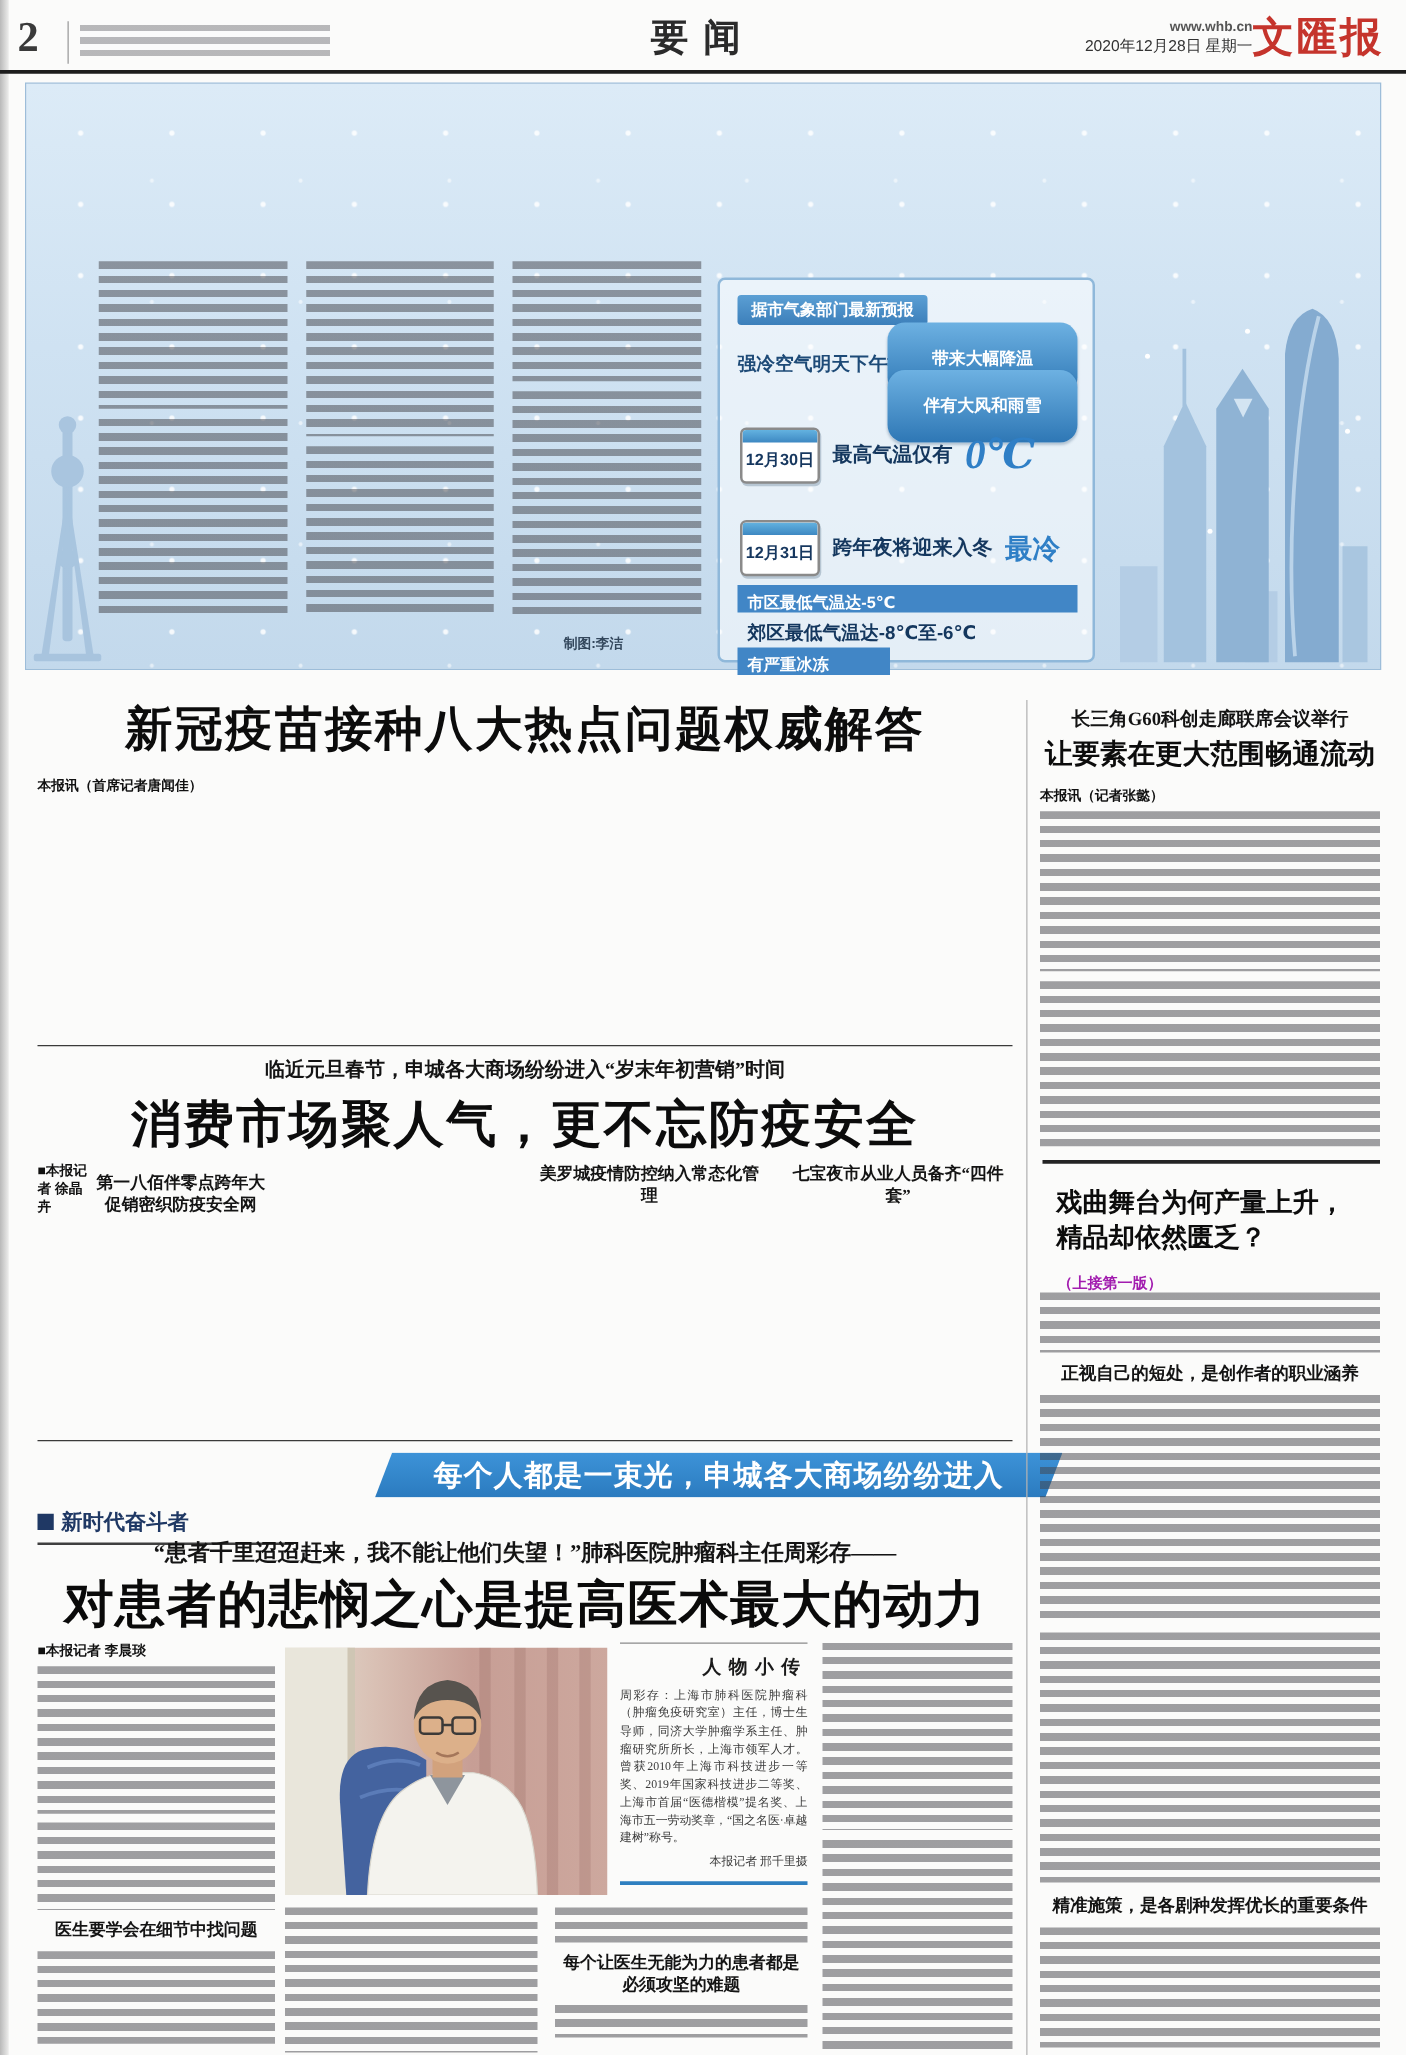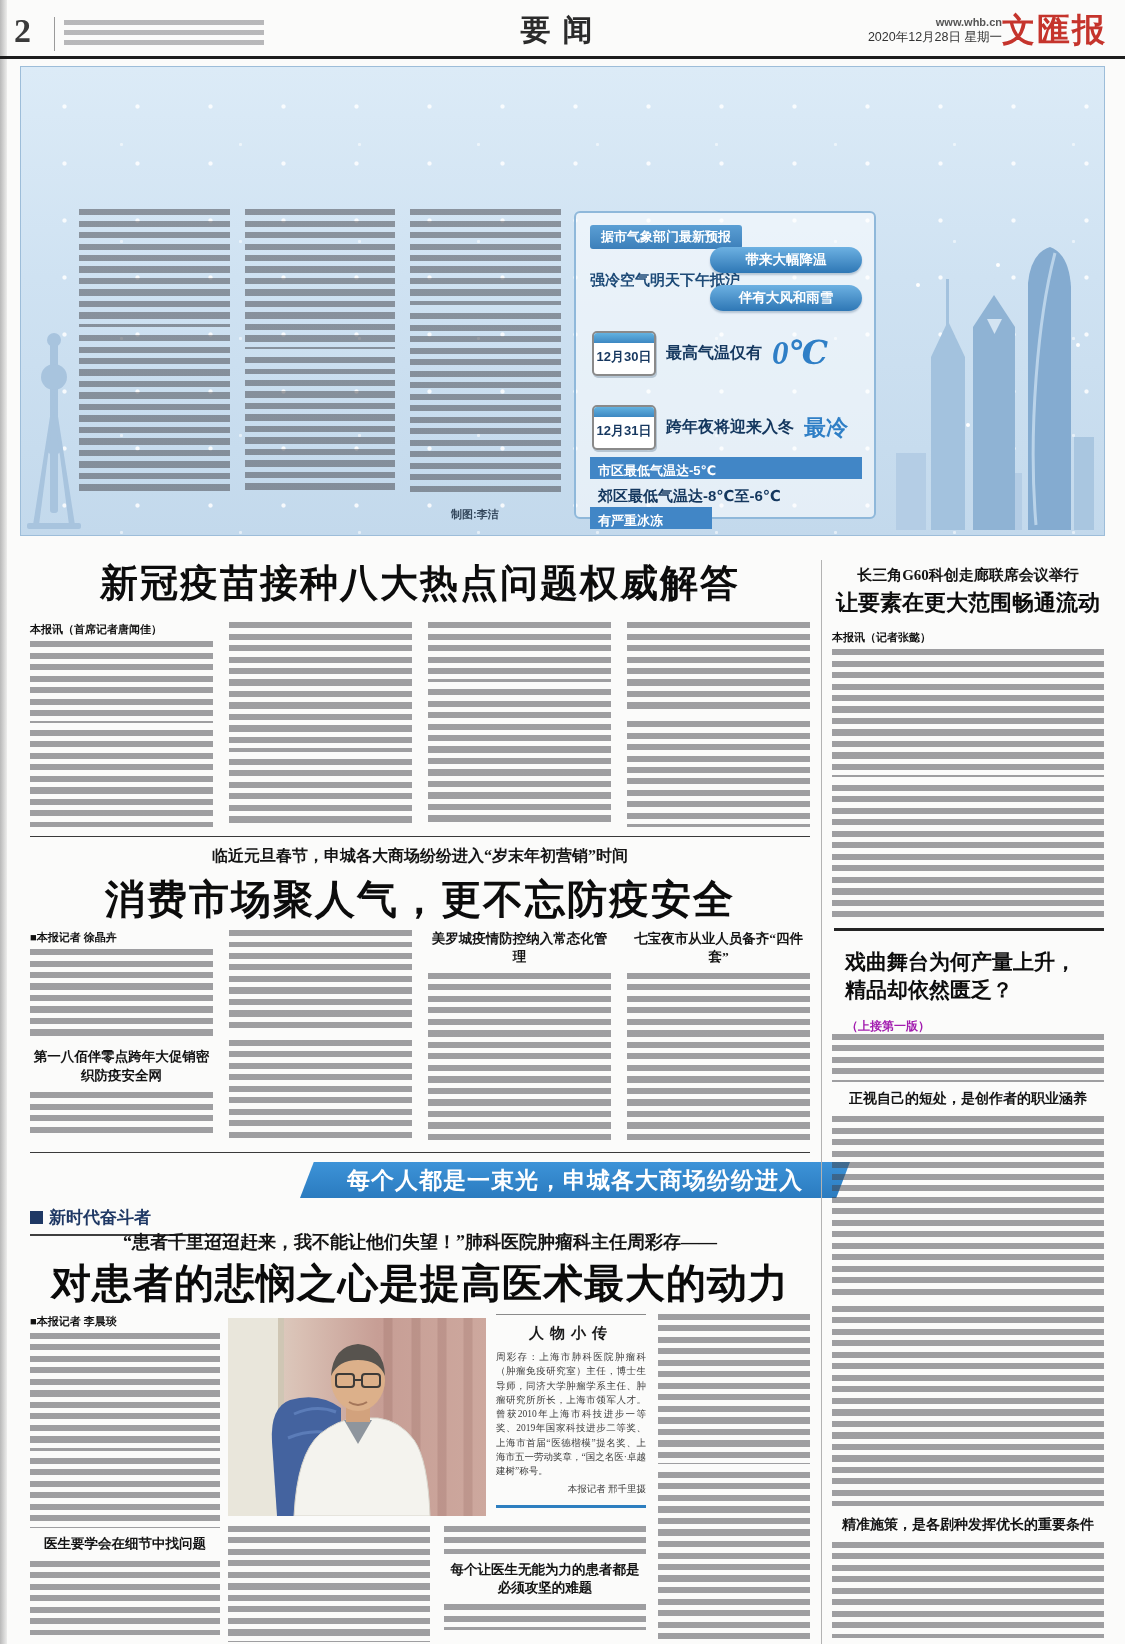--- a/index.html
+++ b/index.html
@@ -36,27 +36,27 @@
       linear-gradient(180deg,#dcebf7 0%,#cfe2f2 45%,#c3d9ec 100%);
     background-size:73px 57px,119px 97px,100% 100%;
     background-position:7px 11px,41px 29px,0 0}
   .f-headline{left:0;right:0;top:24px;font-size:50px;font-weight:900;letter-spacing:2px;color:#0d0d0d}
   .f-sub{left:0;right:0;top:96px;font-size:21px;font-weight:900;color:#161616}
   .f-cols{left:58px;top:142px;width:482px;height:292px;display:flex;gap:15px}
   .f-cols>div{flex:1;display:flex;flex-direction:column;gap:8px}
   .f-credit{left:430px;top:440px;font-size:11px;font-weight:700;color:#33475c}
 
   
-  .panel{left:553px;top:144px;width:302px;height:308px;background:rgba(255,255,255,.55);
+  .panel{left:553px;top:155px;width:302px;height:308px;background:rgba(255,255,255,.55);
          border:2px solid #8fb8da;border-radius:6px}
   .badge{left:14px;top:12px;background:linear-gradient(180deg,#5b9fd4,#3c7fba);color:#fff;
          font-size:13px;font-weight:700;padding:3px 11px;border-radius:3px}
   .p-lead{left:14px;top:58px;font-size:15px;font-weight:900;color:#1d4a77}
   .tag{right:12px;width:152px;text-align:center;color:#fff;font-size:13.5px;font-weight:700;
-       padding:4px 0;border-radius:14px;background:linear-gradient(180deg,#6db1e2,#2e77b5);
+       padding:20px 0;border-radius:14px;background:linear-gradient(180deg,#6db1e2,#2e77b5);
        box-shadow:0 2px 2px rgba(20,60,100,.25)}
   .tag1{top:34px}.tag2{top:72px}
   .p-row{left:16px;display:flex;align-items:center;gap:10px}
   .p-row1{top:118px}.p-row2{top:192px}
   .cal{position:relative;width:64px;height:45px;background:#fff;border:2px solid #8a8a8a;border-radius:5px;
        box-shadow:1px 2px 0 rgba(40,70,100,.25);overflow:hidden;flex:0 0 auto}
   .cal-top{position:absolute;left:0;top:0;right:0;height:10px;background:linear-gradient(180deg,#63b2e0,#3d88c2)}
   .cal-date{position:absolute;left:0;right:0;top:15px;text-align:center;font-size:13px;font-weight:900;color:#16375f}
   .p-txt{font-size:16px;font-weight:900;color:#14375e}
   .p-big{font-size:33px;font-weight:900;font-style:italic;color:#2f7fc6;line-height:1}
@@ -66,21 +66,21 @@
        color:#fff;font-size:13px;font-weight:700}
   .bar-plain{background:transparent;color:#14375e;font-size:15px;font-weight:900}
   .bar-short{width:45%}
 
   
   .vr-rail{left:821px;top:560px;width:1px;height:1084px;background:#b3b3b3}
   .hr{height:1px;background:#3a3a3a}
   .byl{font-size:11px;font-weight:700;color:#111;margin-bottom:5px;line-height:1.3}
   .subhead{font-size:13.5px;font-weight:900;color:#141414;text-align:center;line-height:1.35;margin:7px 0}
   .cols4{display:flex;gap:16px}
-  .cols4>div{flex:1;display:flex;flex-direction:column}
+  .cols4>div{flex:1;display:flex;flex-direction:row}
 
   
   .vac-hl{left:30px;top:558px;width:780px;font-size:38px;font-weight:900;letter-spacing:2px;color:#0c0c0c}
   .vac-cols{left:30px;top:622px;width:780px;height:205px}
   
   .hr1{left:30px;top:836px;width:780px}
   .con-kick{left:30px;top:846px;width:780px;font-size:16px;font-weight:900;color:#141414}
   .con-hl{left:30px;top:872px;width:780px;font-size:40px;font-weight:900;letter-spacing:2px;color:#0c0c0c}
   .con-cols{left:30px;top:930px;width:780px;height:212px}
   .hr2{left:30px;top:1152px;width:780px}
@@ -93,21 +93,21 @@
   .nlabel{left:30px;top:1206px;width:205px;border-bottom:2px solid #3f3f3f;padding-bottom:5px;
           display:flex;align-items:center;gap:6px}
   .nlabel .sq{width:13px;height:13px;background:#1f3864}
   .nlabel span.t{font-size:17px;font-weight:900;color:#1f3864}
   .str-kick{left:30px;top:1230px;width:780px;font-size:18px;font-weight:900;color:#141414}
   .str-hl{left:30px;top:1256px;width:780px;font-size:40px;font-weight:900;letter-spacing:1px;color:#0a0a0a}
   .str-grid{left:30px;top:1314px;width:780px;height:330px}
   .str-c1{position:absolute;left:0;top:0;width:190px}
   .photo{position:absolute;left:198px;top:4px;width:258px;height:198px}
   .profile{position:absolute;left:466px;top:0;width:150px;border-top:1px solid #8a8a8a}
-  .profile .p-title{text-align:center;font-size:15px;font-weight:900;letter-spacing:6px;margin:9px 0 7px;color:#1a1a1a}
+  .profile .p-title{text-align:right;font-size:15px;font-weight:900;letter-spacing:6px;margin:9px 0 7px;color:#1a1a1a}
   .profile .p-body{font-size:9.5px;line-height:1.5;color:#3a3a3a;text-align:justify}
   .profile .p-credit{font-size:9.5px;color:#3a3a3a;text-align:right;margin-top:5px}
   .profile .p-rule{height:3px;background:#2e7fc0;margin-top:9px}
   .str-c4{position:absolute;left:628px;top:0;width:152px}
   .str-below{position:absolute;left:198px;top:212px;width:418px;display:flex;gap:14px}
   .str-below>div{flex:1}
 
   
   .g60-kick{left:832px;top:566px;width:272px;font-size:15px;font-weight:900;color:#141414}
   .g60-hl{left:832px;top:588px;width:272px;font-size:22px;font-weight:900;color:#0c0c0c}

